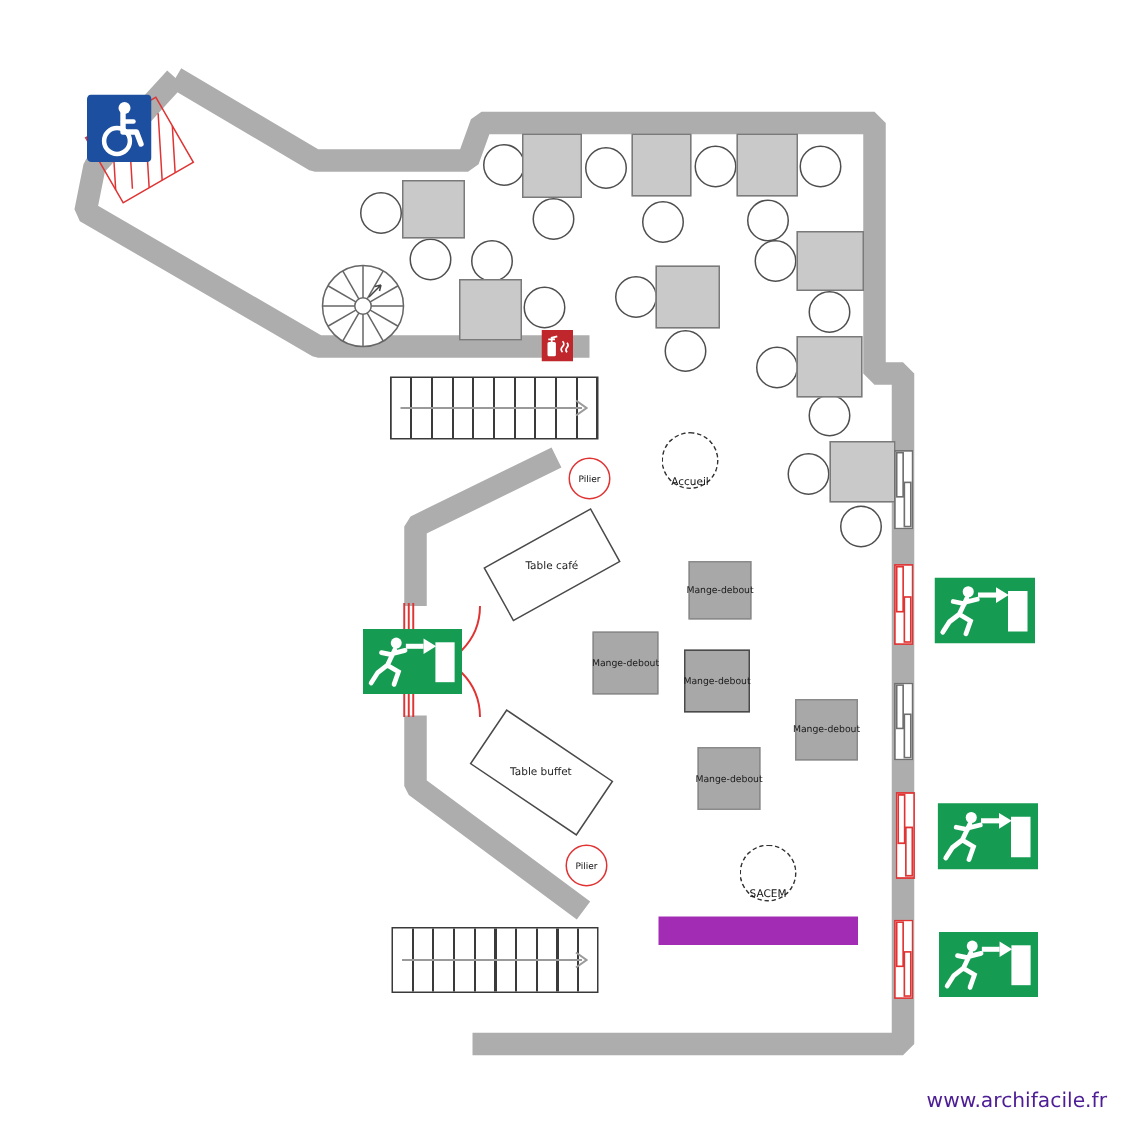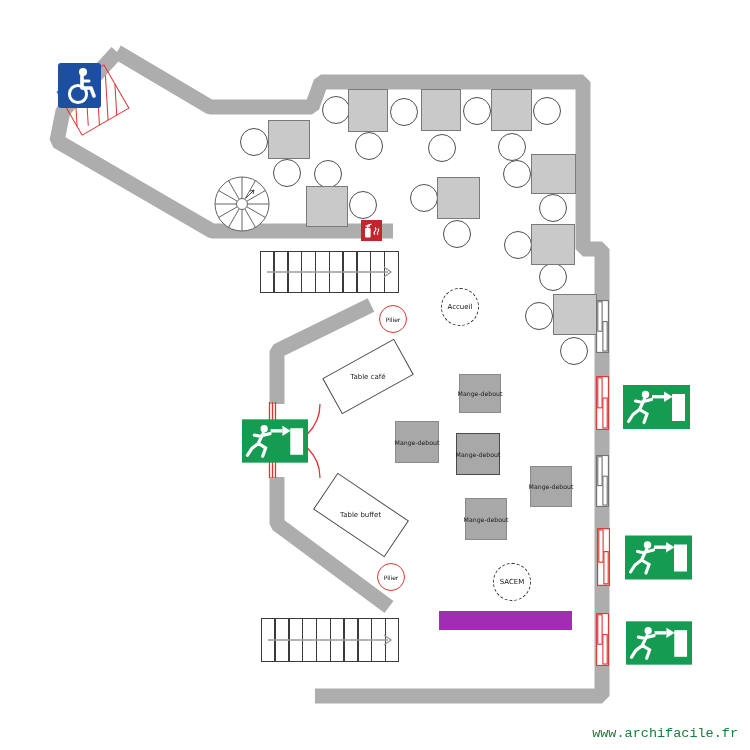--- a/index.html
+++ b/index.html
@@ -12,31 +12,31 @@
            border: 1.5px solid var(--table-border,#7a7a7a); }
   .mg    { position: absolute; background: var(--standing-table-fill,#a8a8a8);
            border: 1px solid #8a8a8a; display: flex; align-items: center; justify-content: center;
            font-size: 6.2px; color: #1a1a1a; text-align: center; white-space: nowrap; overflow: visible; }
   .mg.dark { border: 1.5px solid #4a4a4a; }
   .stairs { position: absolute; border: 1.5px solid #3a3a3a; background-color: #fff;
             background-image: repeating-linear-gradient(to right, transparent 0 12.4px, #3a3a3a 12.4px 13.8px); }
   .stairs svg { position: absolute; left: 0; top: 0; }
   .zone { position: absolute; border-radius: 50%; display: flex; align-items: center; justify-content: center;
           font-size: 7px; color: #111; background: #fff; }
-  .zone.dashed { width: 38px; height: 38px; border: 1.2px dashed #333; }
+  .zone.dashed { width: 38px; height: 38px; border: 1.2px dashed #333; align-items: flex-end; }
   .zone.pillar { width: 28px; height: 28px; border: 1.8px solid var(--door-red,#e03333); font-size: 6px; }
   .rot  { position: absolute; background: #fff; border: 1px solid #4a4a4a;
           display: flex; align-items: center; justify-content: center; font-size: 7px; color: #222; }
   .open { position: absolute; }
   .open.red  { color: var(--door-red,#e03333); }
   .open.gray { color: #6f6f6f; }
   .sign { position: absolute; }
   #stage { position: absolute; left: 439px; top: 611px; width: 133px; height: 19px;
            background: var(--stage-purple,#a32cb5); }
-  #watermark { position: absolute; right: 12px; top: 726px; font-size: 13.5px; color: #15803d; font-family: Liberation Mono, monospace; }
+  #watermark { position: absolute; right: 12px; top: 726px; font-size: 13.5px; color: #4c1d95; }
 </style>
 </head>
 <body style="--wall: #adadad; --table-fill: #c9c9c9; --table-border: #7a7a7a; --standing-table-fill: #a8a8a8; --exit-green: #169c52; --accessible-blue: #1c4f9f; --fire-red: #c0272d; --door-red: #e03333; --stage-purple: #a32cb5;">
 
 <div id="plan">
 
   <svg width="0" height="0" style="position:absolute">
     <defs>
       <symbol id="slider" viewBox="0 0 13 54" preserveAspectRatio="none">
         <rect x="0.6" y="0.6" width="11.8" height="52.8" fill="#fff" stroke="currentColor" stroke-width="1.1"></rect>

